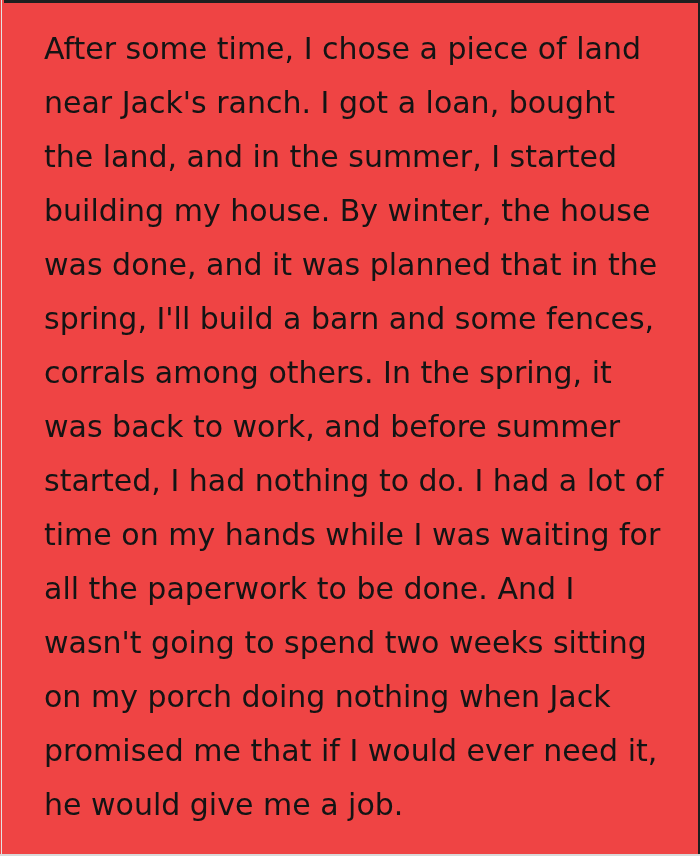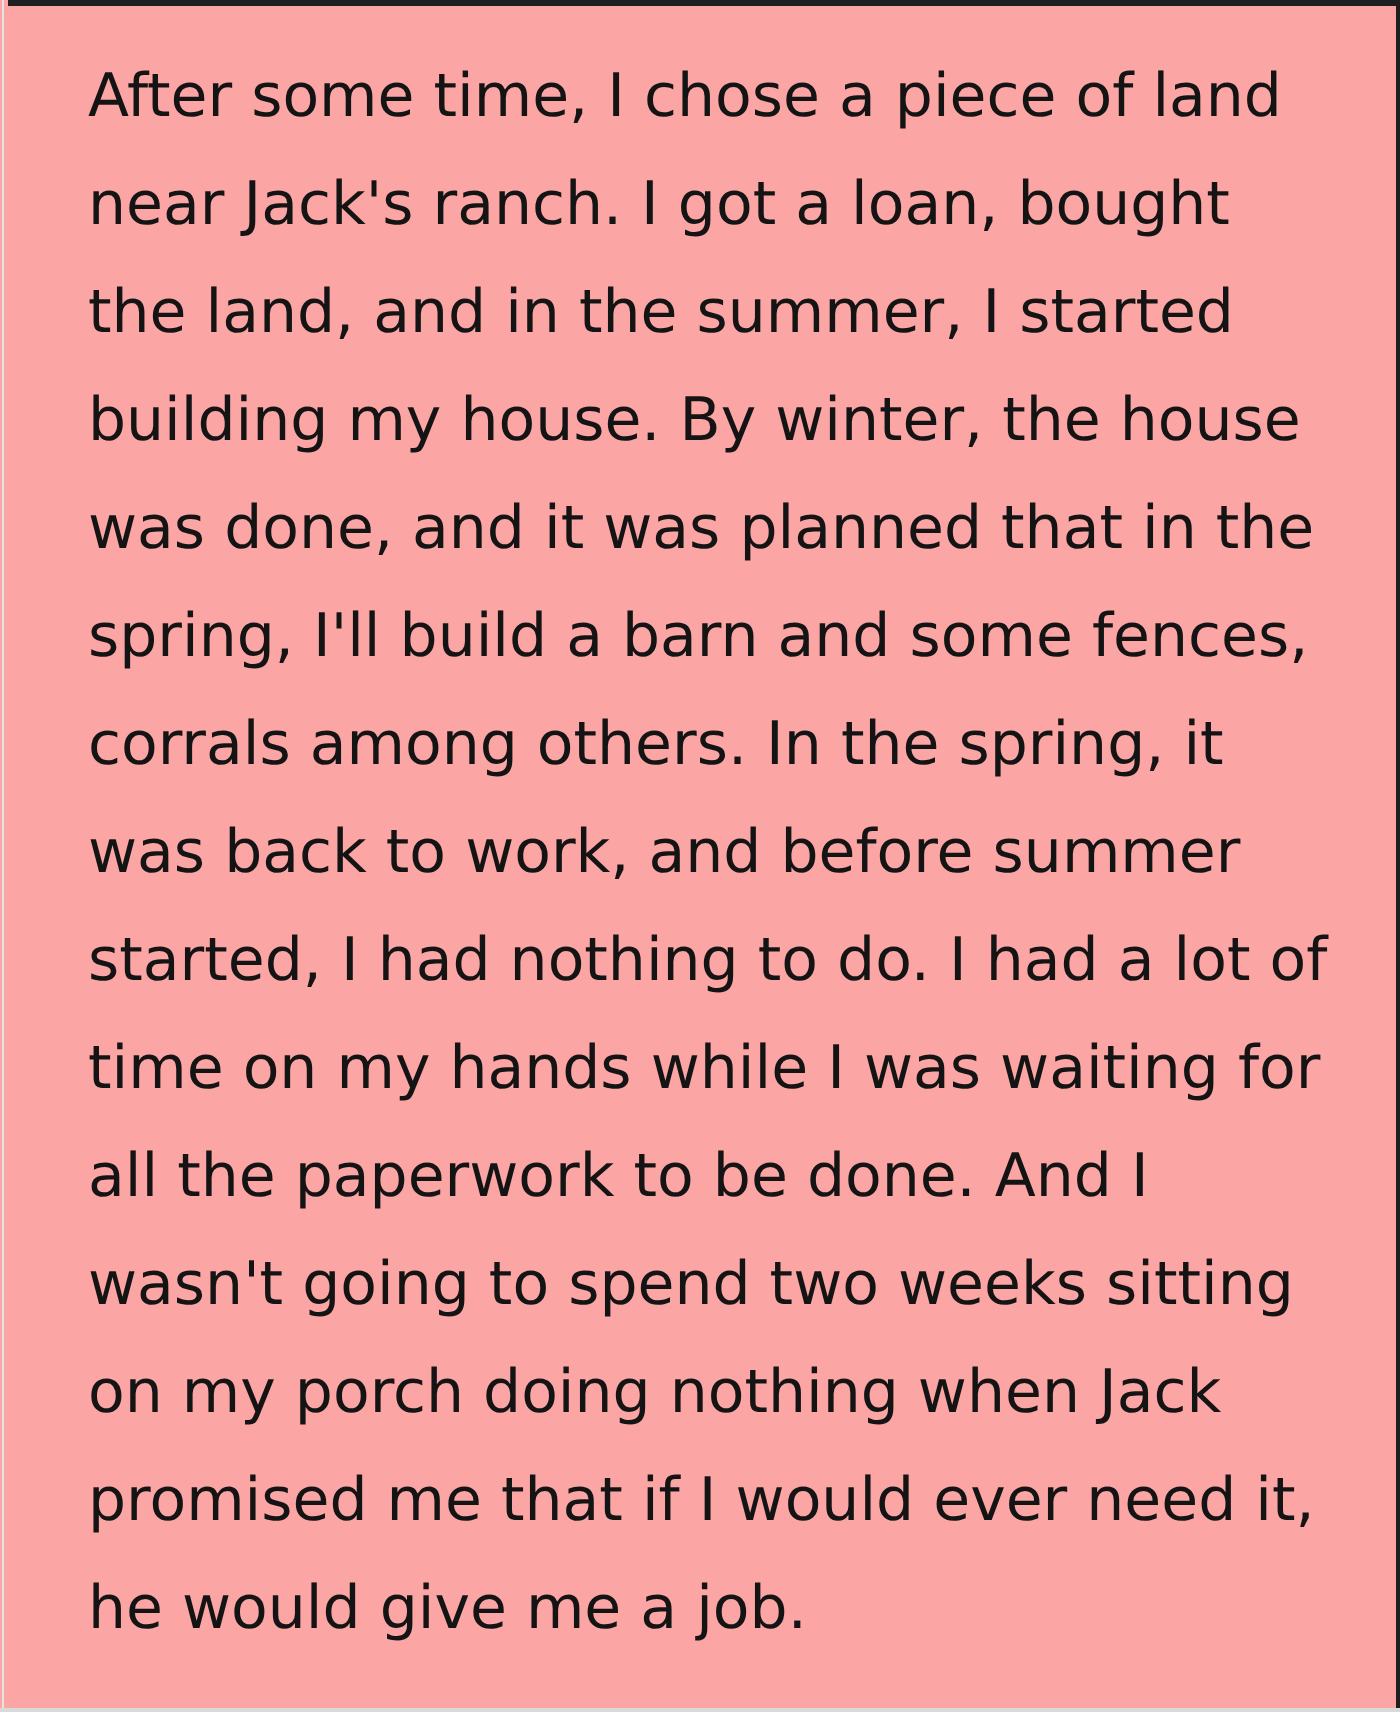--- a/index.html
+++ b/index.html
@@ -65,19 +65,19 @@
     white-space: pre;
   }
   .story .text-line {
     height: 54px;
     white-space: pre;
   }
 </style>
 </head>
 <body>
 
-<div class="page" style="background: #fca5a5;">
+<div class="page" style="background: #ef4444;">
   <div class="line-top" style="background: rgb(31, 31, 31);"></div>
   <div class="line-right" style="background: rgb(31, 31, 31);"></div>
   <div class="line-left" style="background: rgb(227, 227, 227);"></div>
   <div class="line-bottom"></div>
   <div class="story" style="color: rgb(20, 20, 20);"><div class="text-line">After some time, I chose a piece of land</div><div class="text-line">near Jack's ranch. I got a loan, bought</div><div class="text-line">the land, and in the summer, I started</div><div class="text-line">building my house. By winter, the house</div><div class="text-line">was done, and it was planned that in the</div><div class="text-line">spring, I'll build a barn and some fences,</div><div class="text-line">corrals among others. In the spring, it</div><div class="text-line">was back to work, and before summer</div><div class="text-line">started, I had nothing to do. I had a lot of</div><div class="text-line">time on my hands while I was waiting for</div><div class="text-line">all the paperwork to be done. And I</div><div class="text-line">wasn't going to spend two weeks sitting</div><div class="text-line">on my porch doing nothing when Jack</div><div class="text-line">promised me that if I would ever need it,</div><div class="text-line">he would give me a job.</div></div>
 </div>
 
 </body></html>

